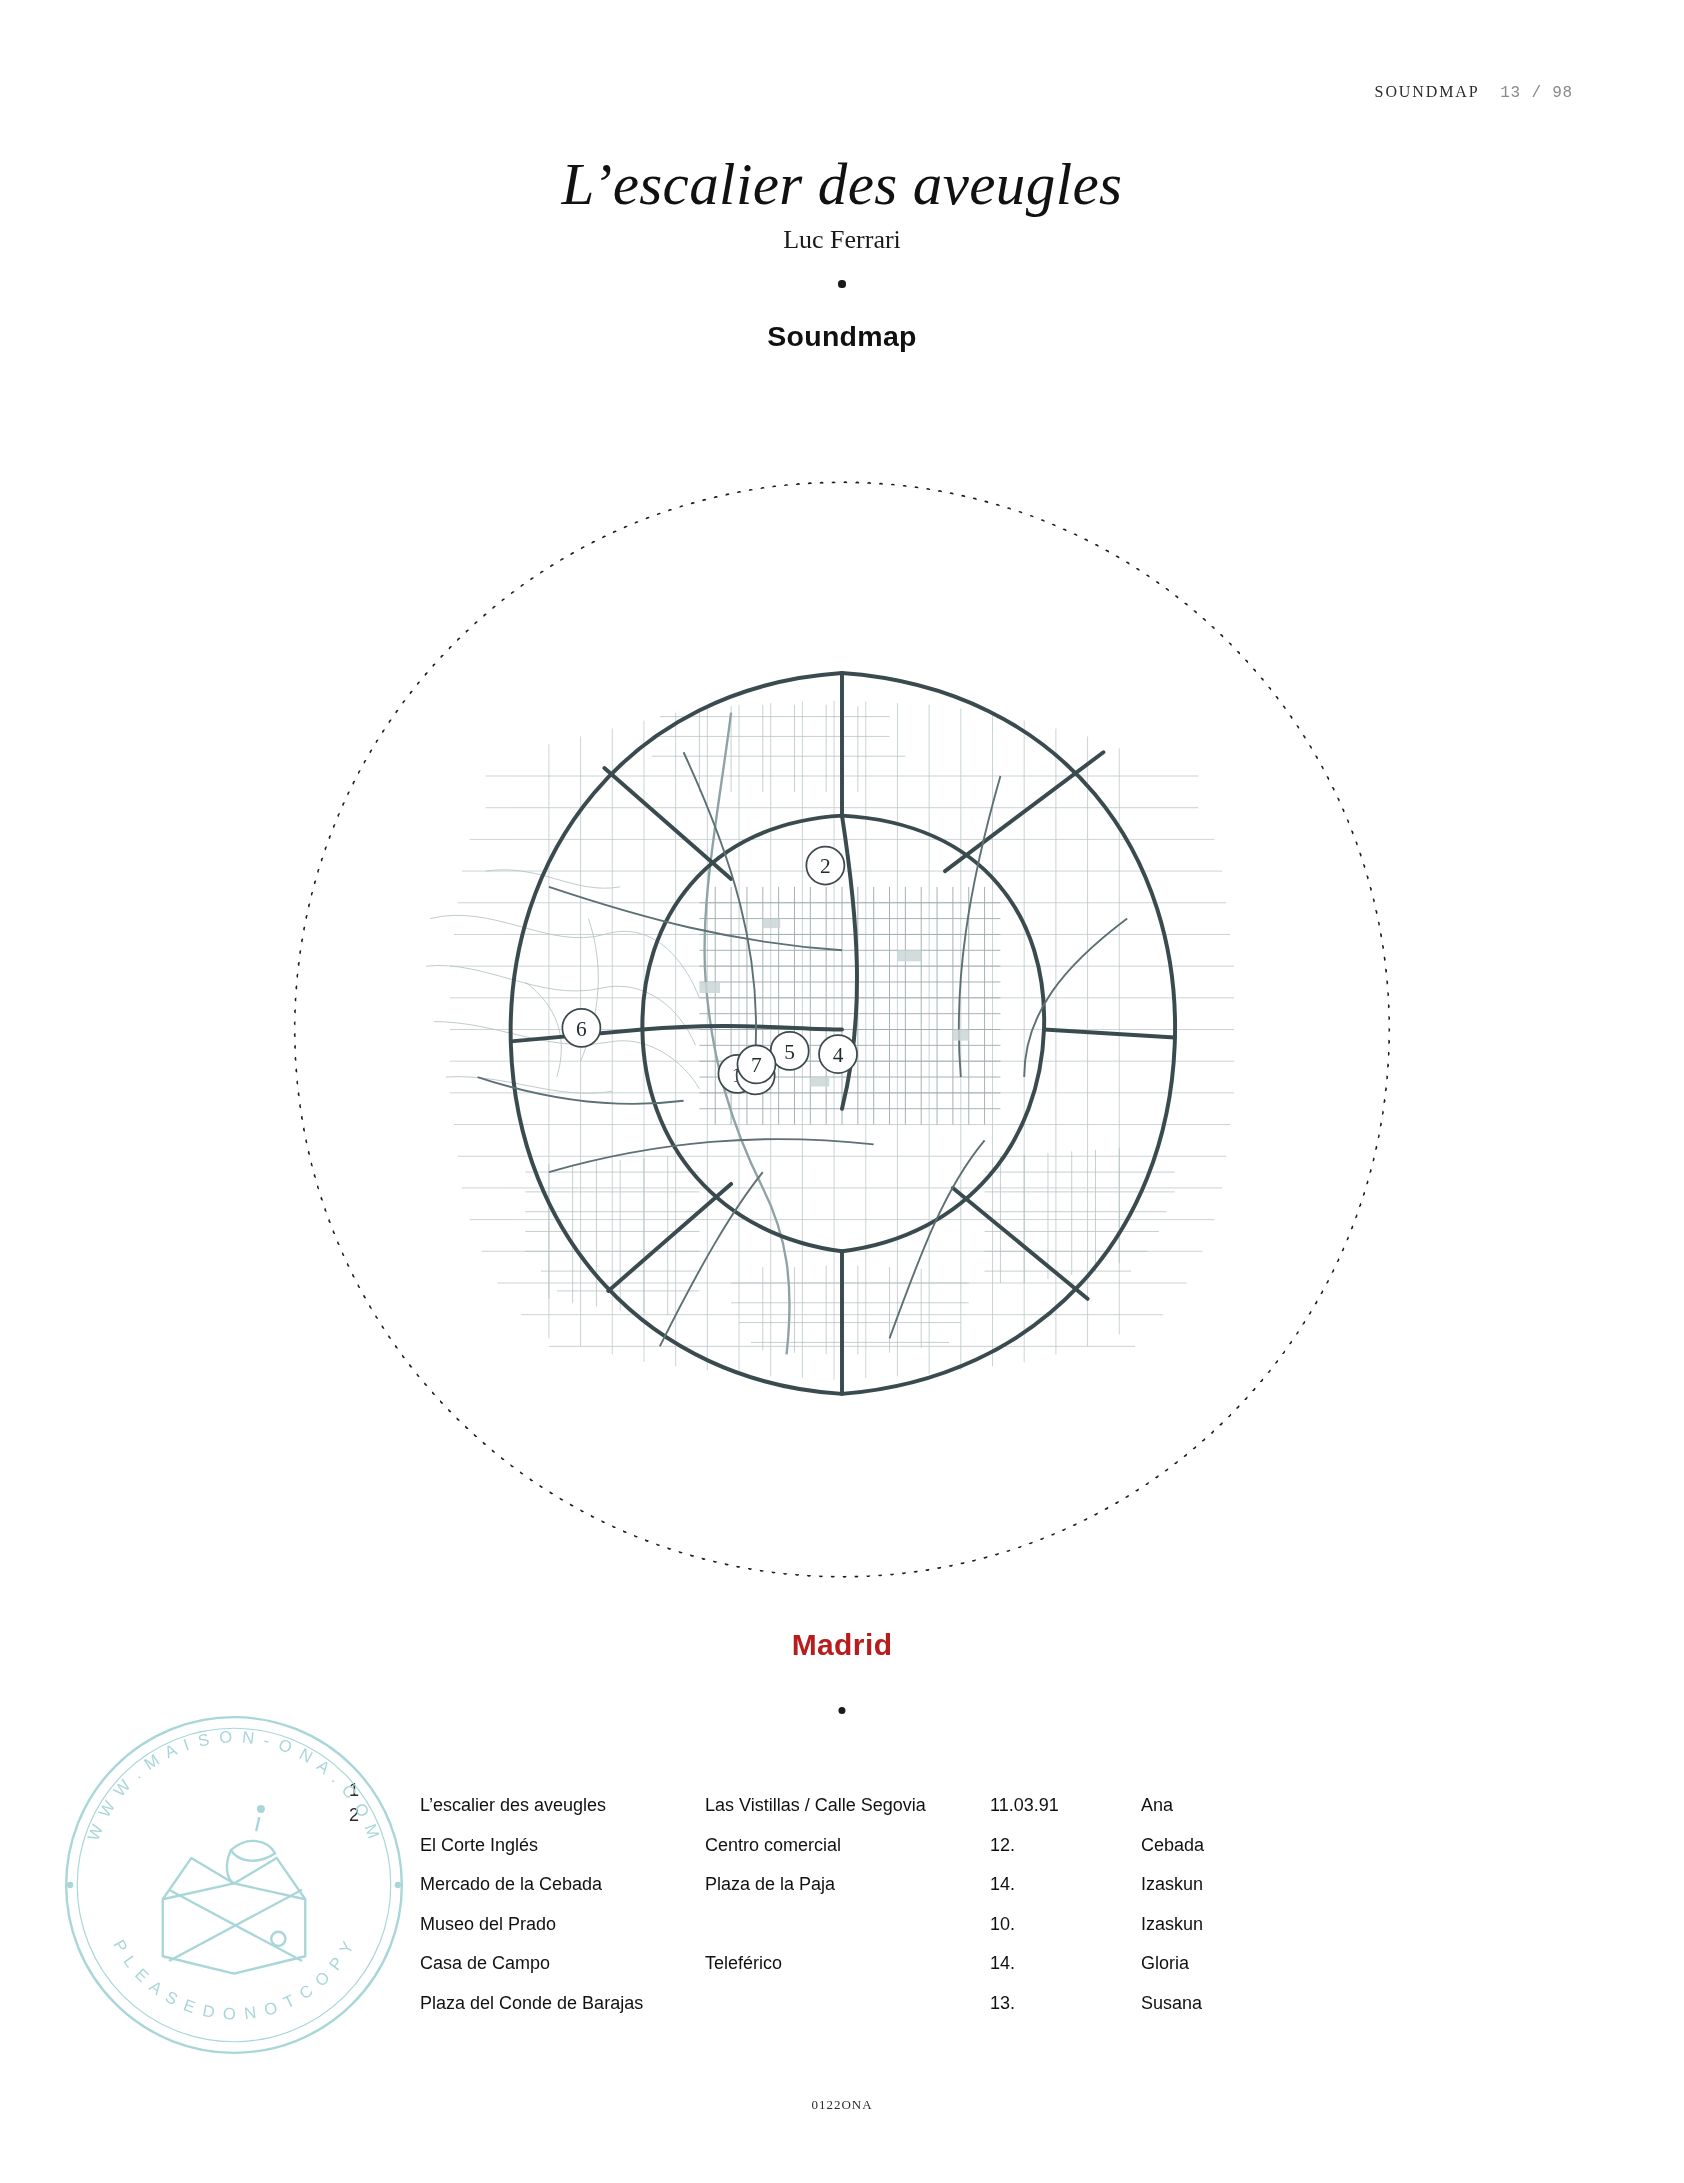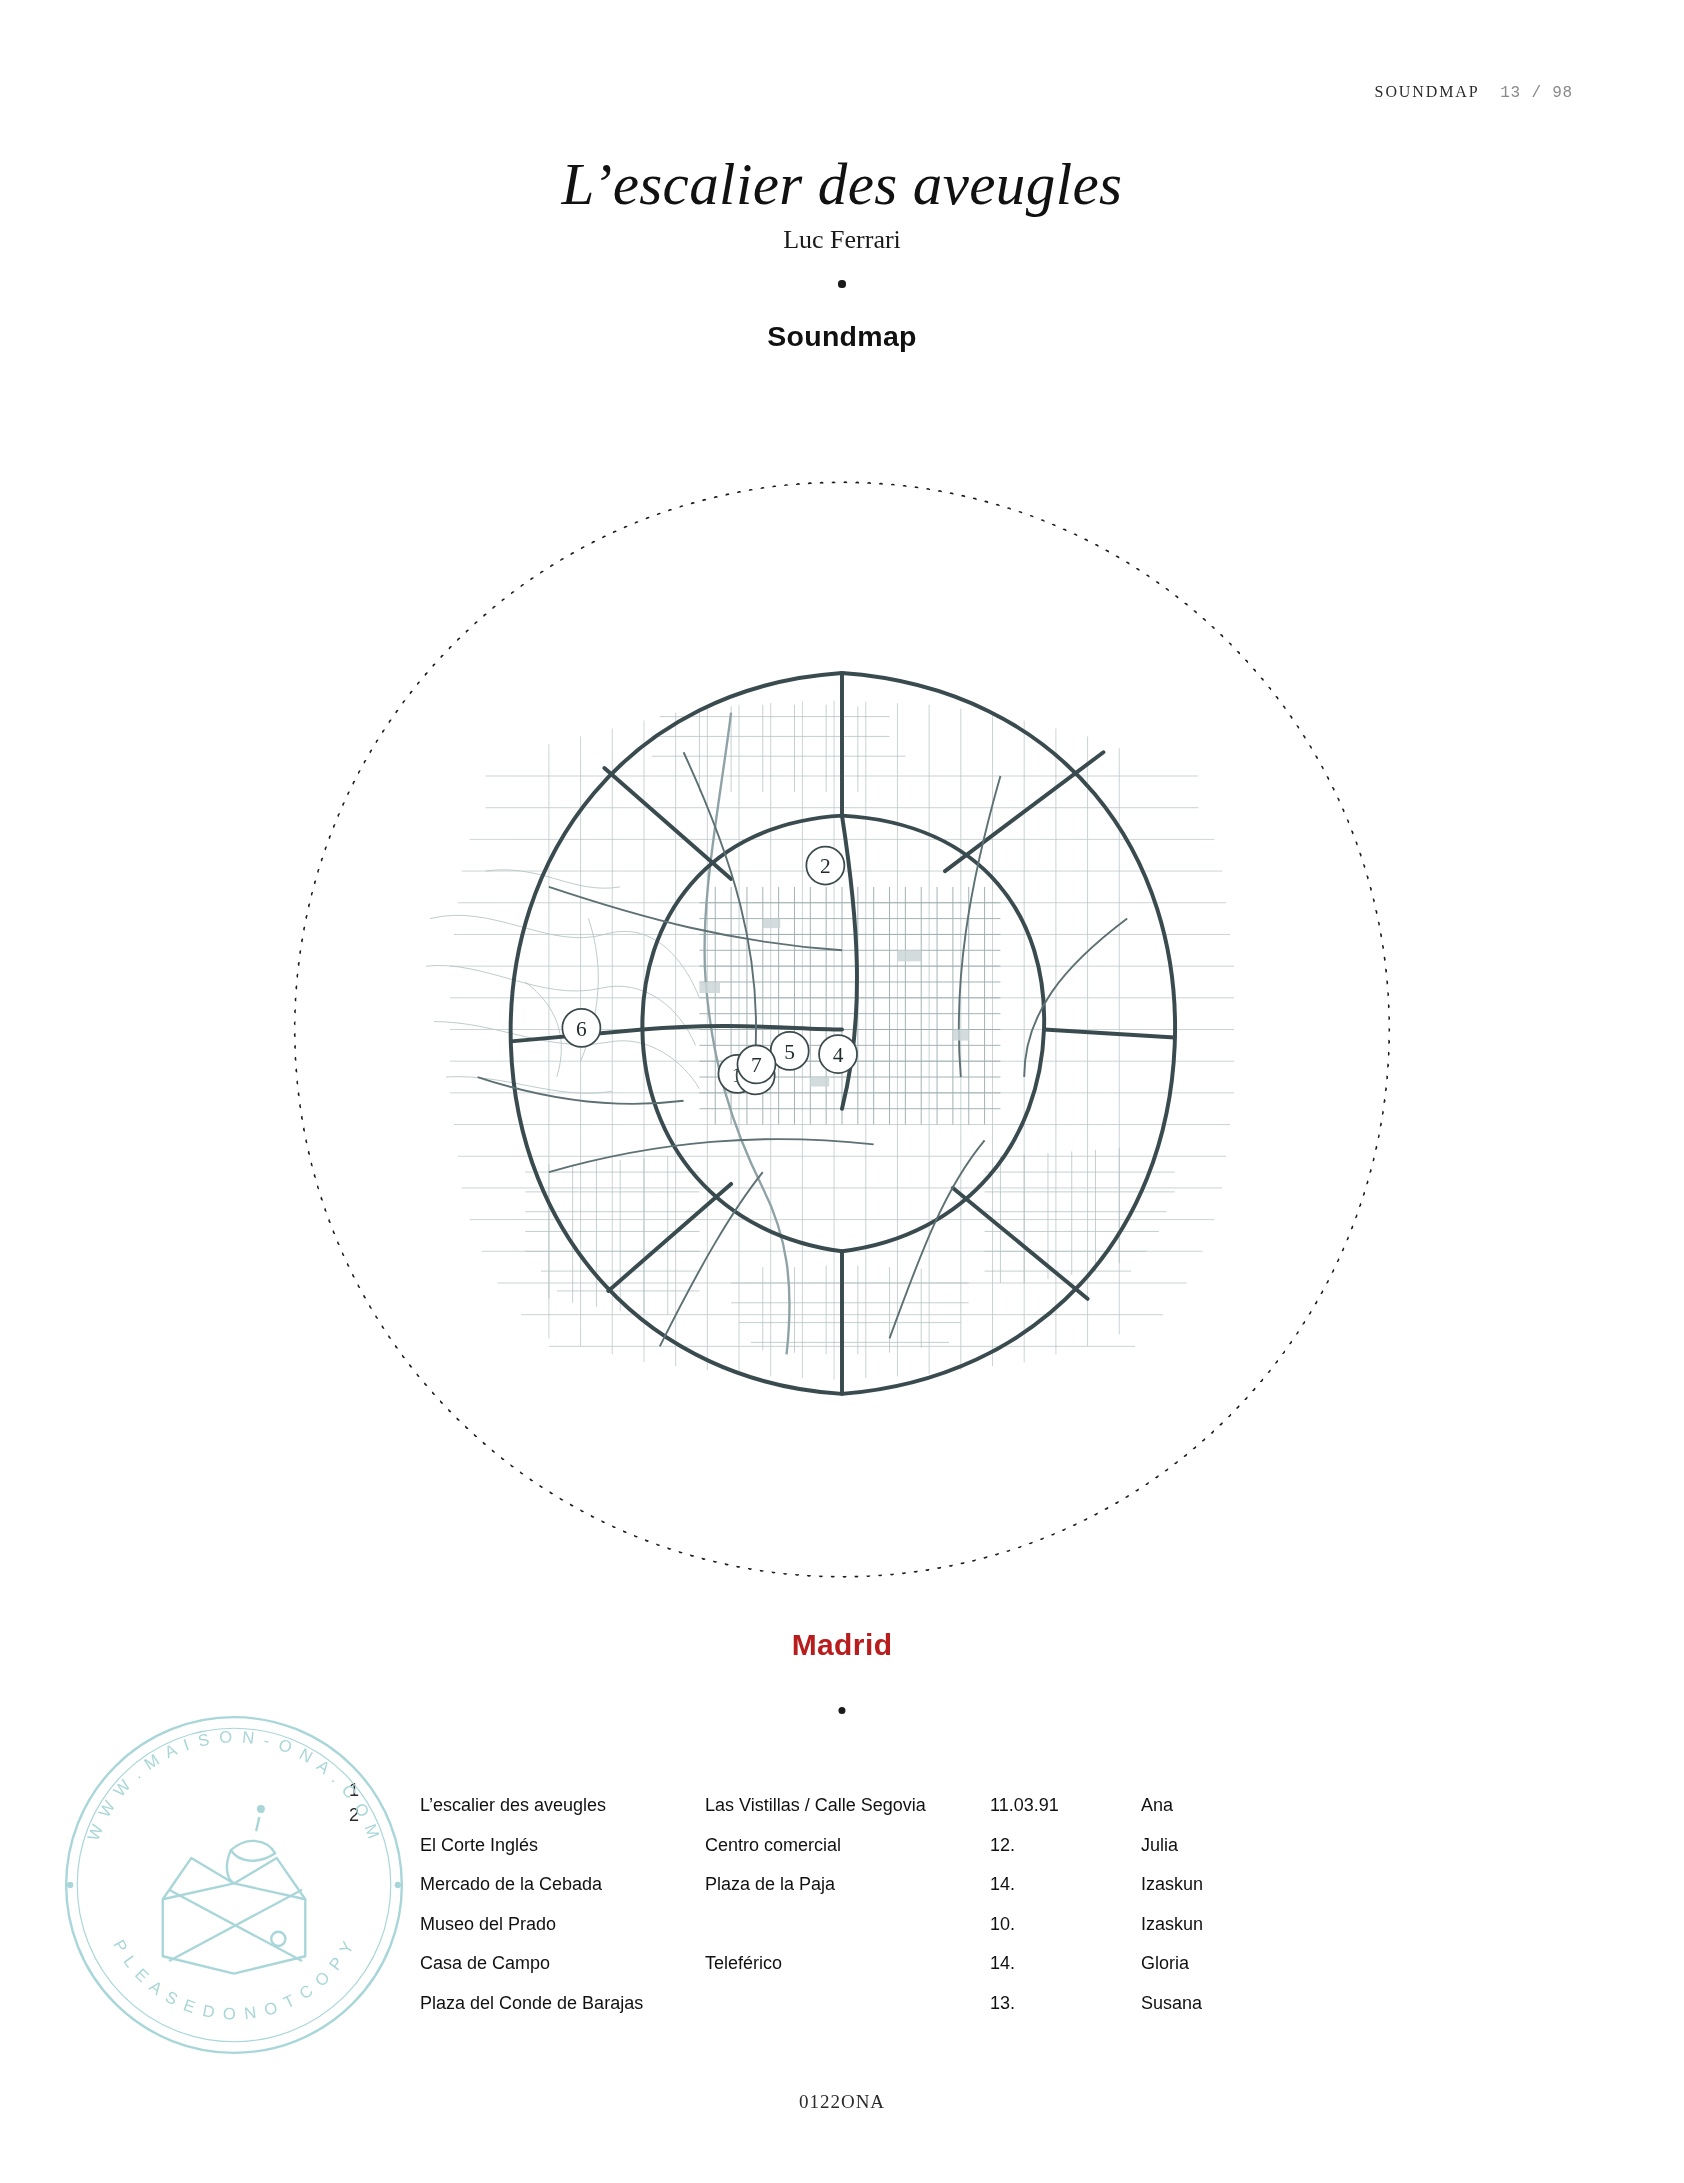--- a/index.html
+++ b/index.html
@@ -153,21 +153,21 @@
   .stamp svg { display: block; }
 
   
   .footer-code {
     position: absolute;
     bottom: 70px;
     left: 0;
     width: 100%;
     text-align: center;
     font-family: "Liberation Serif", serif;
-    font-size: 19px;
+    font-size: 13px;
     letter-spacing: 1px;
     color: #2b2b2b;
   }
 
   
   .marker circle {
     fill: #ffffff;
     stroke: #3c4a4d;
     stroke-width: 2.2;
   }
@@ -321,21 +321,21 @@
   <div class="index-row">
     <span class="c-title">L’escalier des aveugles</span>
     <span class="c-place">Las Vistillas / Calle Segovia</span>
     <span class="c-date">11.03.91</span>
     <span class="c-name">Ana</span>
   </div>
   <div class="index-row">
     <span class="c-title">El Corte Inglés</span>
     <span class="c-place">Centro comercial</span>
     <span class="c-date">12.</span>
-    <span class="c-name">Julia</span>
+    <span class="c-name">Cebada</span>
   </div>
   <div class="index-row">
     <span class="c-title">Mercado de la Cebada</span>
     <span class="c-place">Plaza de la Paja</span>
     <span class="c-date">14.</span>
     <span class="c-name">Izaskun</span>
   </div>
   <div class="index-row">
     <span class="c-title">Museo del Prado</span>
     <span class="c-place"></span>

